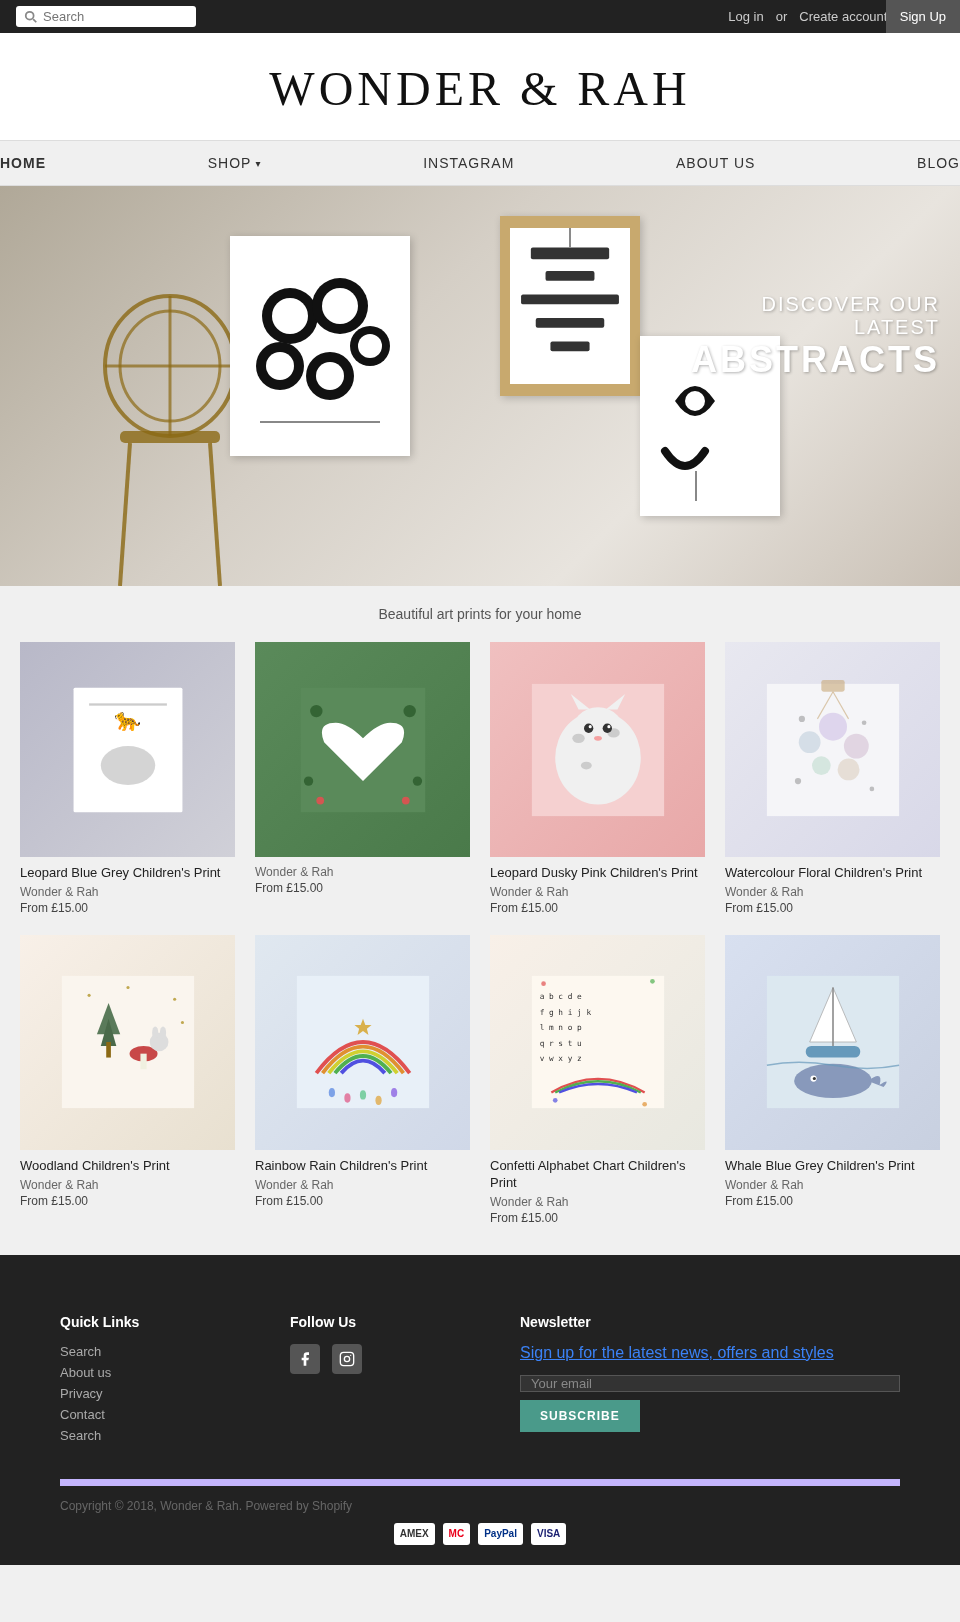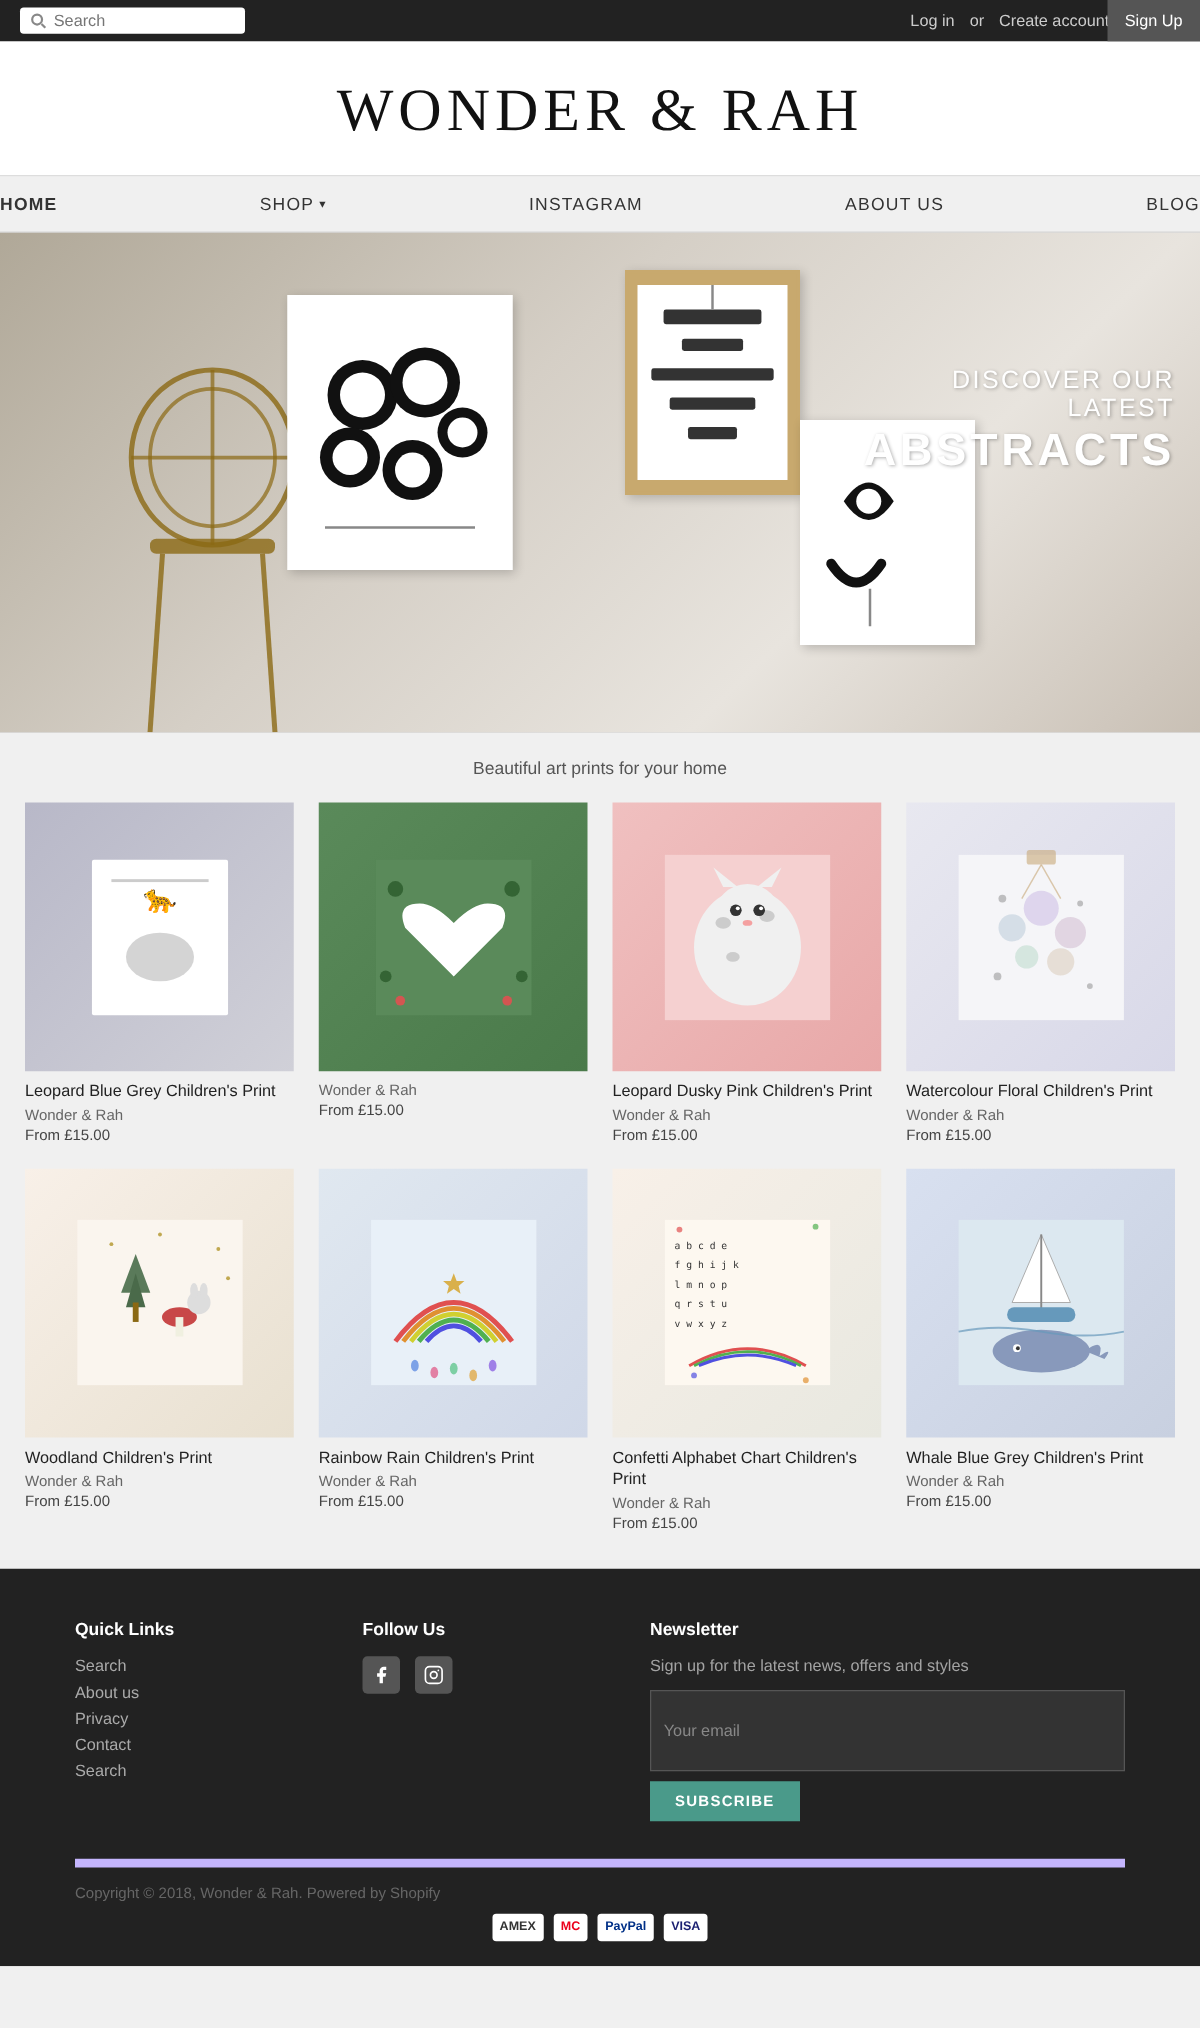--- a/index.html
+++ b/index.html
@@ -244,44 +244,45 @@
       display: grid;
       grid-template-columns: 1fr 1fr 2fr;
       gap: 40px;
       margin-bottom: 30px;
     }
     .footer-col h4 {
       color: #fff;
       font-size: 14px;
       margin-bottom: 14px;
       font-weight: 600;
+      margin-top: 19px;
     }
     .footer-col a {
       display: block;
       color: #aaa;
       text-decoration: none;
       font-size: 13px;
       margin-bottom: 6px;
     }
     .social-icons { display: flex; gap: 12px; margin-top: 4px; }
     .social-icon {
       width: 30px; height: 30px;
       background: #555;
       border-radius: 4px;
       display: flex;
       align-items: center;
       justify-content: center;
       color: #fff;
       font-size: 16px;
       cursor: pointer;
     }
-    .newsletter-text { font-size: 13px; color: #a3a3a3; margin-bottom: 12px; }
+    .newsletter-text { font-size: 16px; color: #3b82f6; margin-bottom: 12px; text-decoration: underline; }
     .email-input {
       width: 100%;
-      padding: 24px 10px;
+      padding: 0 10px;
       font-size: 13px;
       border: 1px solid #555;
       background: #333;
       color: #fff;
       margin-bottom: 8px;
     }
     .email-input::placeholder { color: #888; }
     .subscribe-btn {
       background: #4a9a8a;
       color: #fff;

